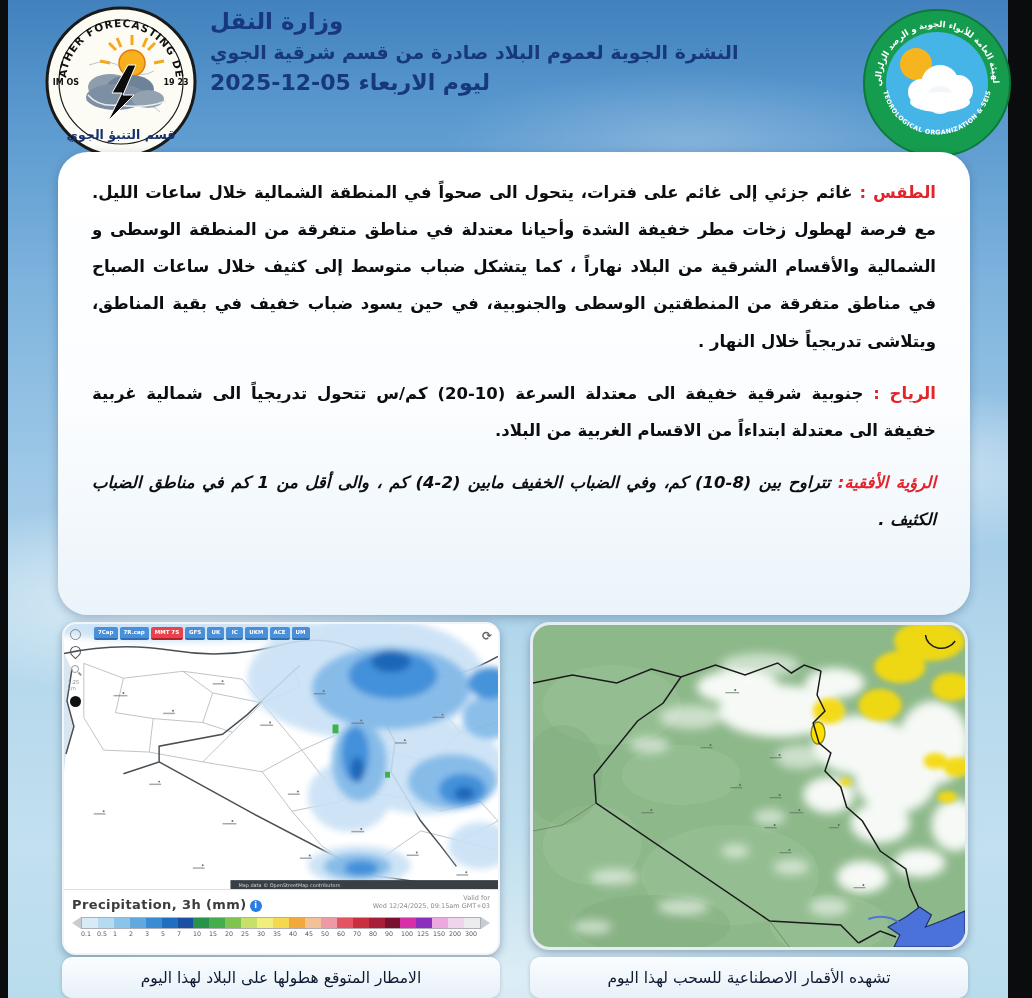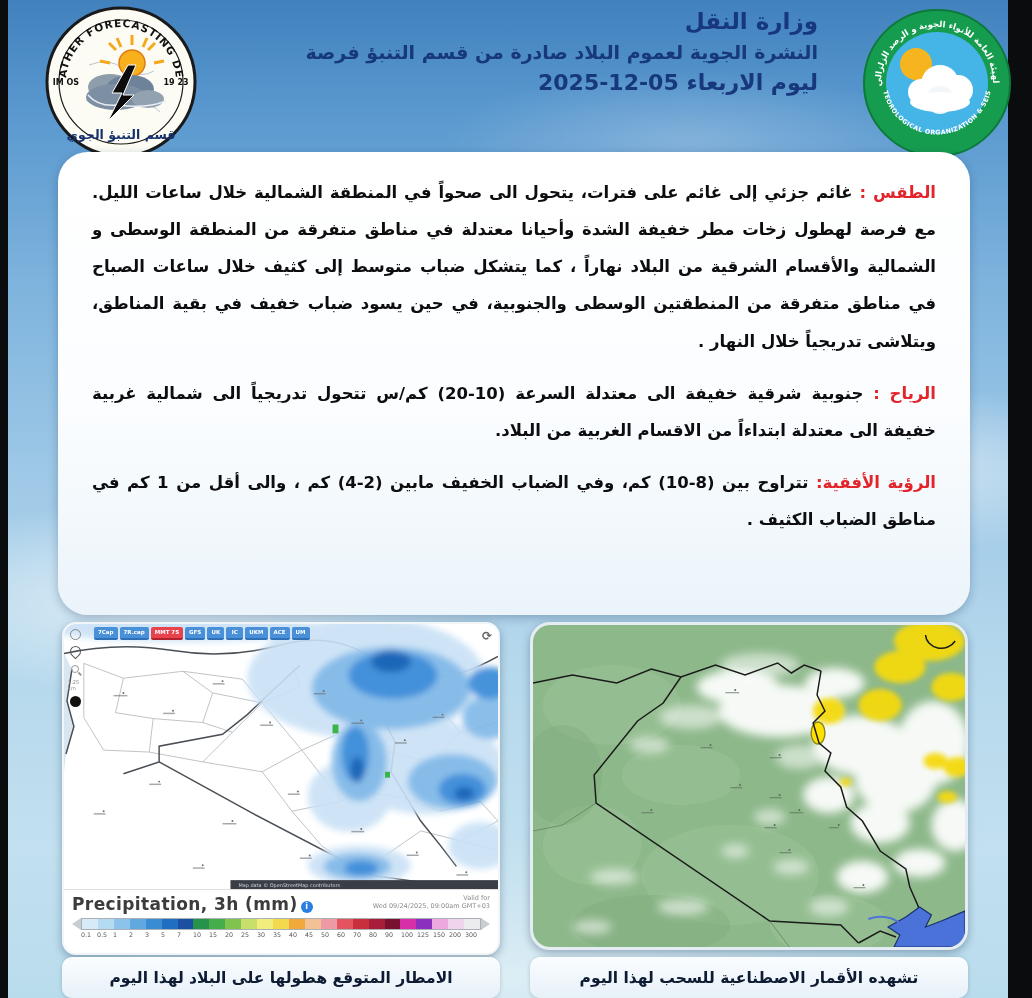--- a/index.html
+++ b/index.html
@@ -13,40 +13,40 @@
     background:
       radial-gradient(48% 14% at 18% 60%, rgba(255,255,255,.65), rgba(255,255,255,0) 70%),
       radial-gradient(40% 12% at 88% 47%, rgba(255,255,255,.5), rgba(255,255,255,0) 70%),
       radial-gradient(60% 18% at 50% 98%, rgba(255,255,255,.5), rgba(255,255,255,0) 75%),
       radial-gradient(35% 10% at 68% 14%, rgba(255,255,255,.22), rgba(255,255,255,0) 70%),
       linear-gradient(180deg,#4181bd 0%, #5796cd 10%, #7db3dd 28%, #9fc9e7 48%, #b5d8ec 66%, #c2e0ef 85%, #b9dcec 100%);
   }
   
   .logo-left  { position:absolute; left:36px;  top:5px;  width:154px; height:154px; }
   .logo-right { position:absolute; left:854px; top:8px;  width:150px; height:150px; }
-  .title-block { position:absolute; left:184px; right:190px; top:8px; text-align:right; direction:rtl; color:#17387d; }
+  .title-block { position:absolute; left:202px; right:190px; top:8px; text-align:left; direction:rtl; color:#17387d; }
   .title-line { font-weight:bold; }
   .t1 { font-size:23px; margin-bottom:7px; }
   .t2 { font-size:20px; margin-bottom:7px; }
   .t3 { font-size:19px; margin-bottom:7px; }
   .t4 { font-size:22px; letter-spacing:.5px; }
   
   .bulletin-box {
     position:absolute; left:50px; top:152px; width:912px; height:463px;
     border-radius:30px;
     background:linear-gradient(180deg,#ffffff 0%,#fbfdff 55%,#ebf4fa 100%);
     box-shadow:0 3px 10px rgba(25,55,95,.3);
   }
   .bulletin-content {
     position:absolute; left:34px; right:34px; top:22px; bottom:14px;
     direction:rtl; text-align:justify;
     font-size:16.5px; font-weight:bold; color:#0d0d10;
   }
   .bulletin-content p.sec { line-height:2.25; margin-bottom:15px; }
-  .bulletin-content p.sec:last-child { margin-bottom:0; }
+  .bulletin-content p.sec:last-child { margin-bottom:0;font-style:italic; }
   .sec-label { color:#e3242b; }
   
   .map-panel {
     position:absolute; top:622px; background:#fff; overflow:hidden;
     box-shadow:0 3px 9px rgba(20,45,80,.35);
   }
   .panel-precip { left:54px; width:438px; height:333px; border-radius:14px; border:2px solid #f2f6f9; }
   .panel-sat    { left:522px; width:438px; height:328px; border-radius:20px; border:3px solid #e3edf3; }
   .map-area { position:absolute; left:0; right:0; top:0; bottom:64px; background:#fff; }
   .map-area svg, .panel-sat svg { display:block; width:100%; height:100%; }
@@ -62,37 +62,37 @@
   .icon-circle { left:6px; top:5px; width:11px; height:11px; border:1.5px solid #888; border-radius:50%; }
   .icon-pin { left:6px; top:22px; width:11px; height:11px; border:1.5px solid #555; border-radius:50% 50% 50% 0; transform:rotate(-45deg); }
   .icon-search { left:7px; top:41px; width:8px; height:8px; border:1.5px solid #999; border-radius:50%; }
   .icon-search::after { content:""; position:absolute; left:6px; top:7px; width:4px; height:1.5px; background:#999; transform:rotate(45deg); }
   .icon-zoomtag { left:4px; top:56px; font-size:5px; color:#8a8a8a; line-height:1.1; }
   .icon-dot { left:6px; top:72px; width:11px; height:11px; background:#111; border-radius:50%; }
   .icon-refresh { left:auto; right:6px; top:5px; font-size:12px; font-weight:bold; color:#666; }
   
   .legend { position:absolute; left:0; right:0; bottom:0; height:64px; background:#fff; border-top:1px solid #e0e0e0; padding:4px 8px 0; }
   .legend-row1 { display:flex; justify-content:space-between; align-items:flex-start; }
-  .legend-title { font-size:17px; font-weight:bold; color:#3c3c3c; letter-spacing:.4px; }
+  .legend-title { font-size:13px; font-weight:bold; color:#3c3c3c; letter-spacing:.4px; }
   .info-badge { display:inline-block; width:12px; height:12px; border-radius:50%; background:#2a7de1; color:#fff; font-size:8px; font-weight:bold; text-align:center; line-height:12px; vertical-align:1px; margin-left:3px; }
   .valid-for { text-align:right; font-size:6.5px; color:#8c8c8c; line-height:1.3; }
   .legend-bar-wrap { display:flex; align-items:center; margin-top:4px; }
   .bar-arrow { width:0; height:0; border-top:6px solid transparent; border-bottom:6px solid transparent; }
   .bar-arrow.left  { border-right:9px solid #c9ccd1; }
   .bar-arrow.right { border-left:9px solid #c9ccd1; }
   .legend-bar { flex:1; display:flex; height:12px; border:1px solid #aab0b6; }
   .legend-bar span { flex:1; }
   .legend-values { display:flex; margin:1px 9px 0; }
   .legend-values span { flex:1; font-size:6.3px; color:#555; text-align:left; }
   
   .caption {
     position:absolute; top:957px; height:41px; border-radius:10px;
     background:linear-gradient(180deg,#fafdff,#e7f1f8);
     display:flex; align-items:center; justify-content:center;
-    font-weight:bold; font-size:15.5px; color:#0d1b33; direction:rtl;
+    font-weight:normal; font-size:15.5px; color:#0d1b33; direction:rtl;
     box-shadow:0 1px 4px rgba(0,0,0,.18);
   }
   .caption-precip { left:54px; width:438px; }
   .caption-sat { left:522px; width:438px; }
 </style>
 </head>
 <body>
 
 <div class="poster">
 
@@ -149,21 +149,21 @@
       <circle cx="78" cy="76" r="19" fill="#ffffff"></circle>
       <circle cx="59" cy="84" r="13" fill="#ffffff"></circle>
       <circle cx="96" cy="82" r="15" fill="#ffffff"></circle>
       <circle cx="78" cy="92" r="14" fill="#f2f6f9"></circle>
       <ellipse cx="78" cy="94" rx="30" ry="10" fill="#ffffff"></ellipse>
     </g>
   </svg>
 
   <div class="title-block">
     <div class="title-line t1">وزارة النقل</div>
-    <div class="title-line t3">النشرة الجوية لعموم البلاد صادرة من قسم التنبؤ فرصة</div>
+    <div class="title-line t3">النشرة الجوية لعموم البلاد صادرة من قسم شرقية الجوي</div>
     <div class="title-line t4">ليوم الاربعاء  05-12-2025</div>
   </div>
 
   <div class="bulletin-box">
     <div class="bulletin-content">
         <p class="sec"><span class="sec-label">الطقس : </span>غائم جزئي إلى غائم على فترات، يتحول الى صحواً في المنطقة الشمالية خلال ساعات الليل. مع فرصة لهطول زخات مطر خفيفة الشدة وأحيانا معتدلة في مناطق متفرقة من المنطقة الوسطى و الشمالية والأقسام الشرقية من البلاد نهاراً ، كما يتشكل ضباب متوسط إلى كثيف خلال ساعات الصباح في مناطق متفرقة من المنطقتين الوسطى والجنوبية، في حين يسود ضباب خفيف في بقية المناطق، ويتلاشى تدريجياً خلال النهار .</p>
         <p class="sec"><span class="sec-label">الرياح : </span>جنوبية شرقية خفيفة الى معتدلة السرعة (10-20) كم/س تتحول تدريجياً الى شمالية غربية خفيفة الى معتدلة ابتداءاً من الاقسام الغربية من البلاد.</p>
         <p class="sec"><span class="sec-label">الرؤية الأفقية: </span>تتراوح بين (8-10) كم، وفي الضباب الخفيف مابين (2-4) كم ، والى أقل من 1 كم في مناطق الضباب الكثيف .</p>
       </div>
   </div>
@@ -300,21 +300,21 @@
       <div class="map-corner-icon icon-refresh">⟳</div>
     </div>
 
     <div class="legend">
       <div class="legend-row1">
         <div>
           <span class="legend-title">Precipitation, 3h (mm)</span><span class="info-badge">i</span>
         </div>
         <div class="valid-for">
           <div>Valid for</div>
-          <div>Wed 09/24/2025, 09:00am GMT+03</div>
+          <div>Wed 12/24/2025, 09:15am GMT+03</div>
         </div>
       </div>
       <div class="legend-bar-wrap">
         <div class="bar-arrow left"></div>
         <div class="legend-bar">
             <span style="background: rgb(214, 234, 248);"></span>
             <span style="background: rgb(181, 219, 242);"></span>
             <span style="background: rgb(140, 195, 234);"></span>
             <span style="background: rgb(96, 168, 223);"></span>
             <span style="background: rgb(58, 140, 210);"></span>

